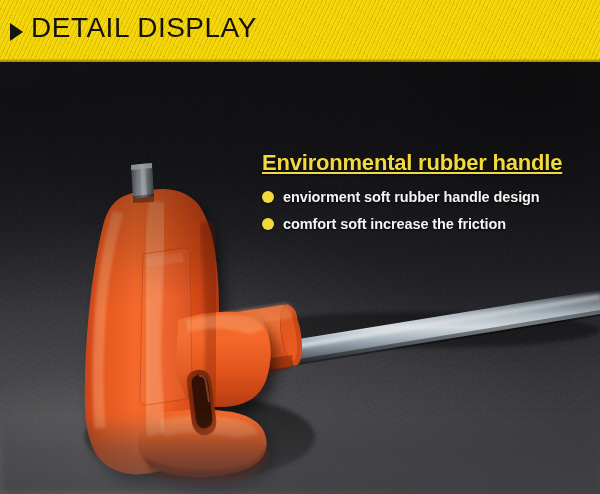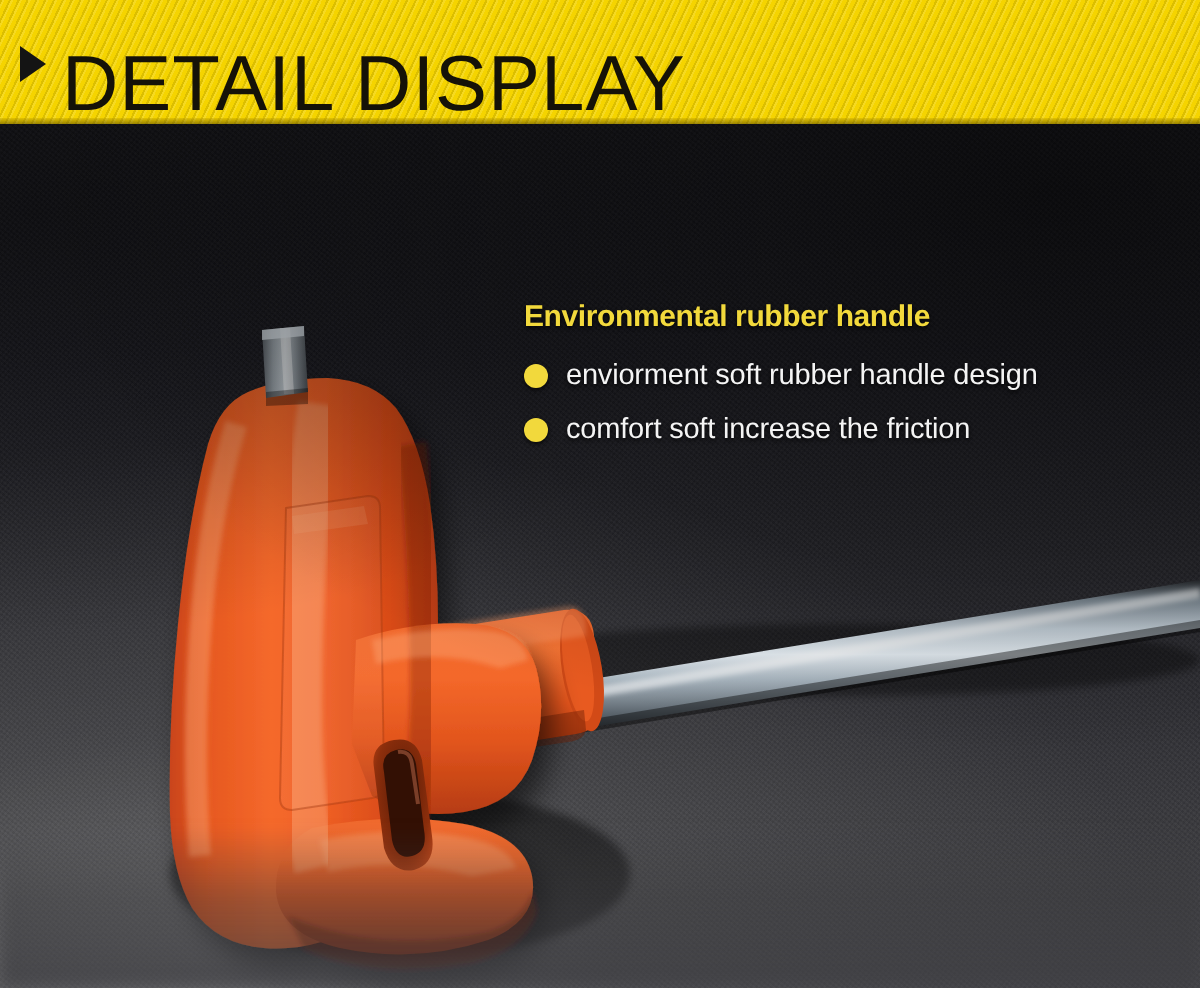--- a/index.html
+++ b/index.html
@@ -46,22 +46,22 @@
     left: 10px;
     top: 23px;
     width: 0; height: 0;
     border-left: 13px solid #141414;
     border-top: 9px solid transparent;
     border-bottom: 9px solid transparent;
   }
   #header-title {
     position: absolute;
     left: 31px;
-    top: 21px;
-    font-size: 39px;
+    top: 6px;
+    font-size: 28px;
     font-weight: 400;
     letter-spacing: 0.5px;
     color: #151208;
     line-height: 44px;
     white-space: nowrap;
   }
 
   
   #photo {
     position: absolute;
@@ -110,45 +110,46 @@
   }
 
   
   #copy-block {
     position: absolute;
     left: 262px;
     top: 88px;
     width: 334px;
   }
   #copy-heading {
-    font-size: 15px;
+    font-size: 22px;
     font-weight: bold;
     color: #f2d93c;
     letter-spacing: -0.2px;
     text-shadow: 0 1px 2px rgba(0,0,0,0.85);
     white-space: nowrap;
     margin-bottom: 13px;
+    text-decoration: underline;
   }
   .bullet-row {
     display: flex;
     align-items: center;
     margin-top: 11px;
   }
   .bullet-dot {
     width: 12px;
     height: 12px;
     border-radius: 50%;
     background: #f2d93c;
     flex: 0 0 auto;
     margin-right: 9px;
     box-shadow: 0 1px 2px rgba(0,0,0,0.7);
   }
   .bullet-text {
     font-size: 14.5px;
-    font-weight: normal;
+    font-weight: bold;
     color: #f4f4f4;
     letter-spacing: -0.1px;
     white-space: nowrap;
     text-shadow: 0 1px 2px rgba(0,0,0,0.85);
   }
 </style>
 </head>
 <body>
 
 <div id="stage">

